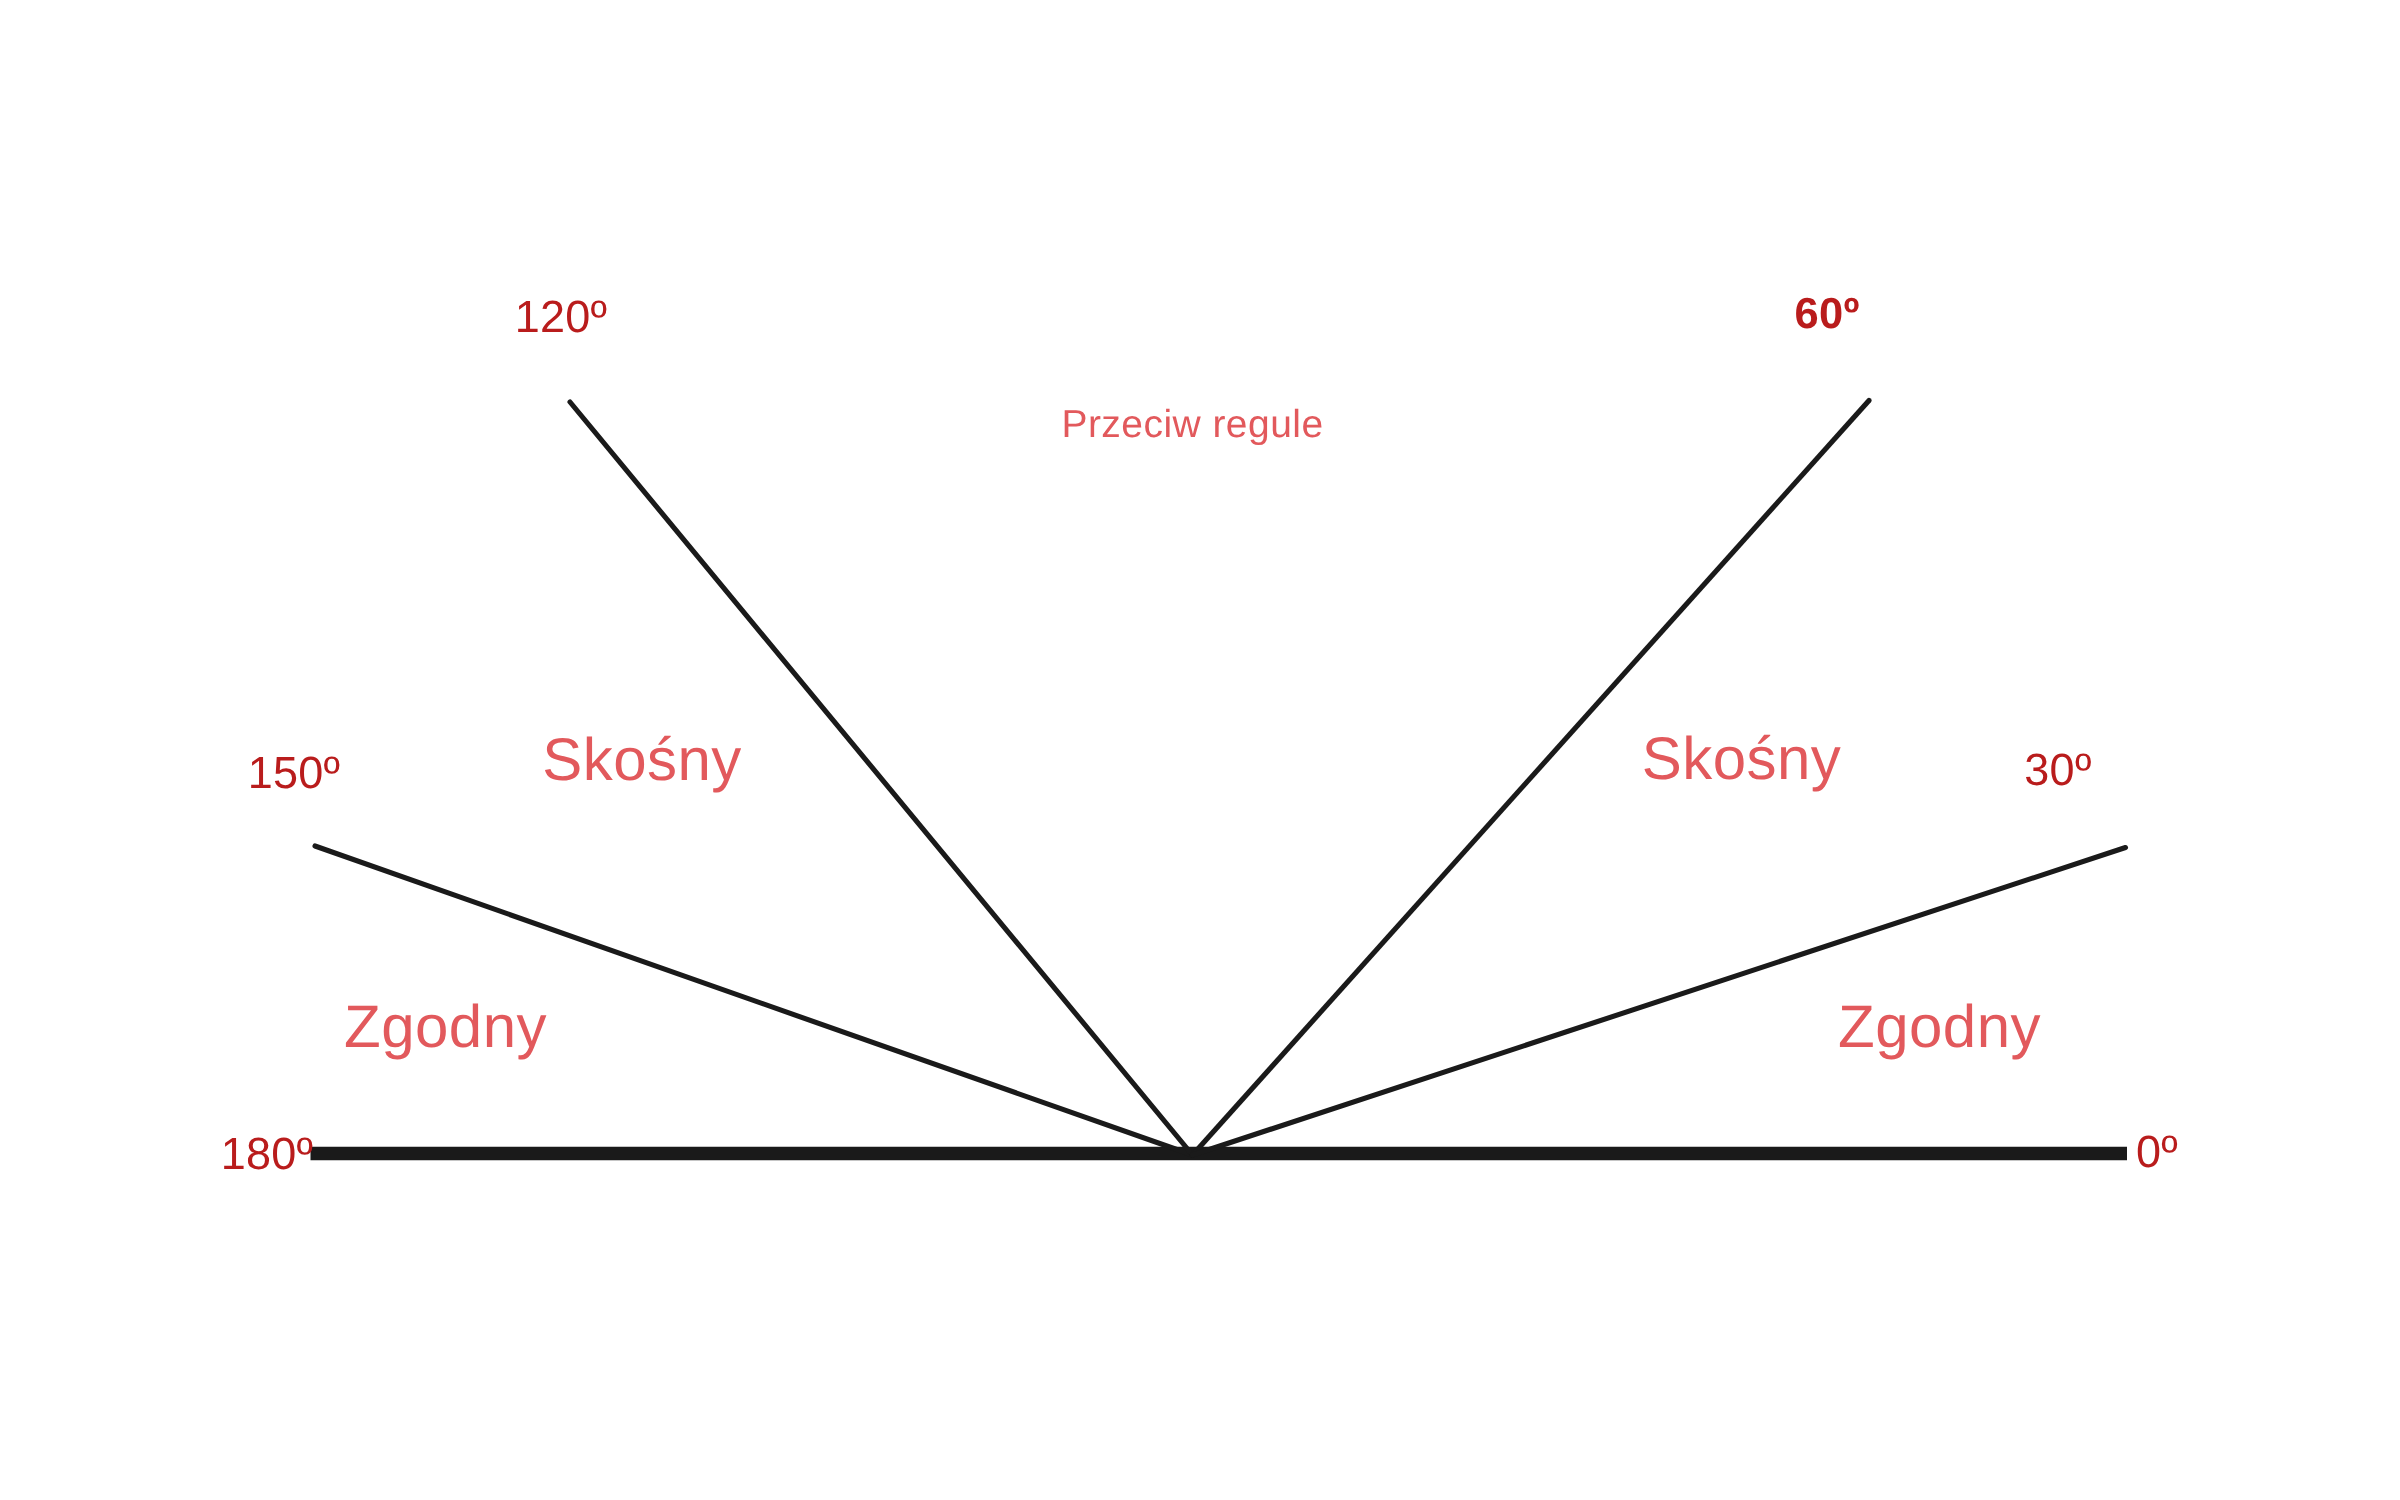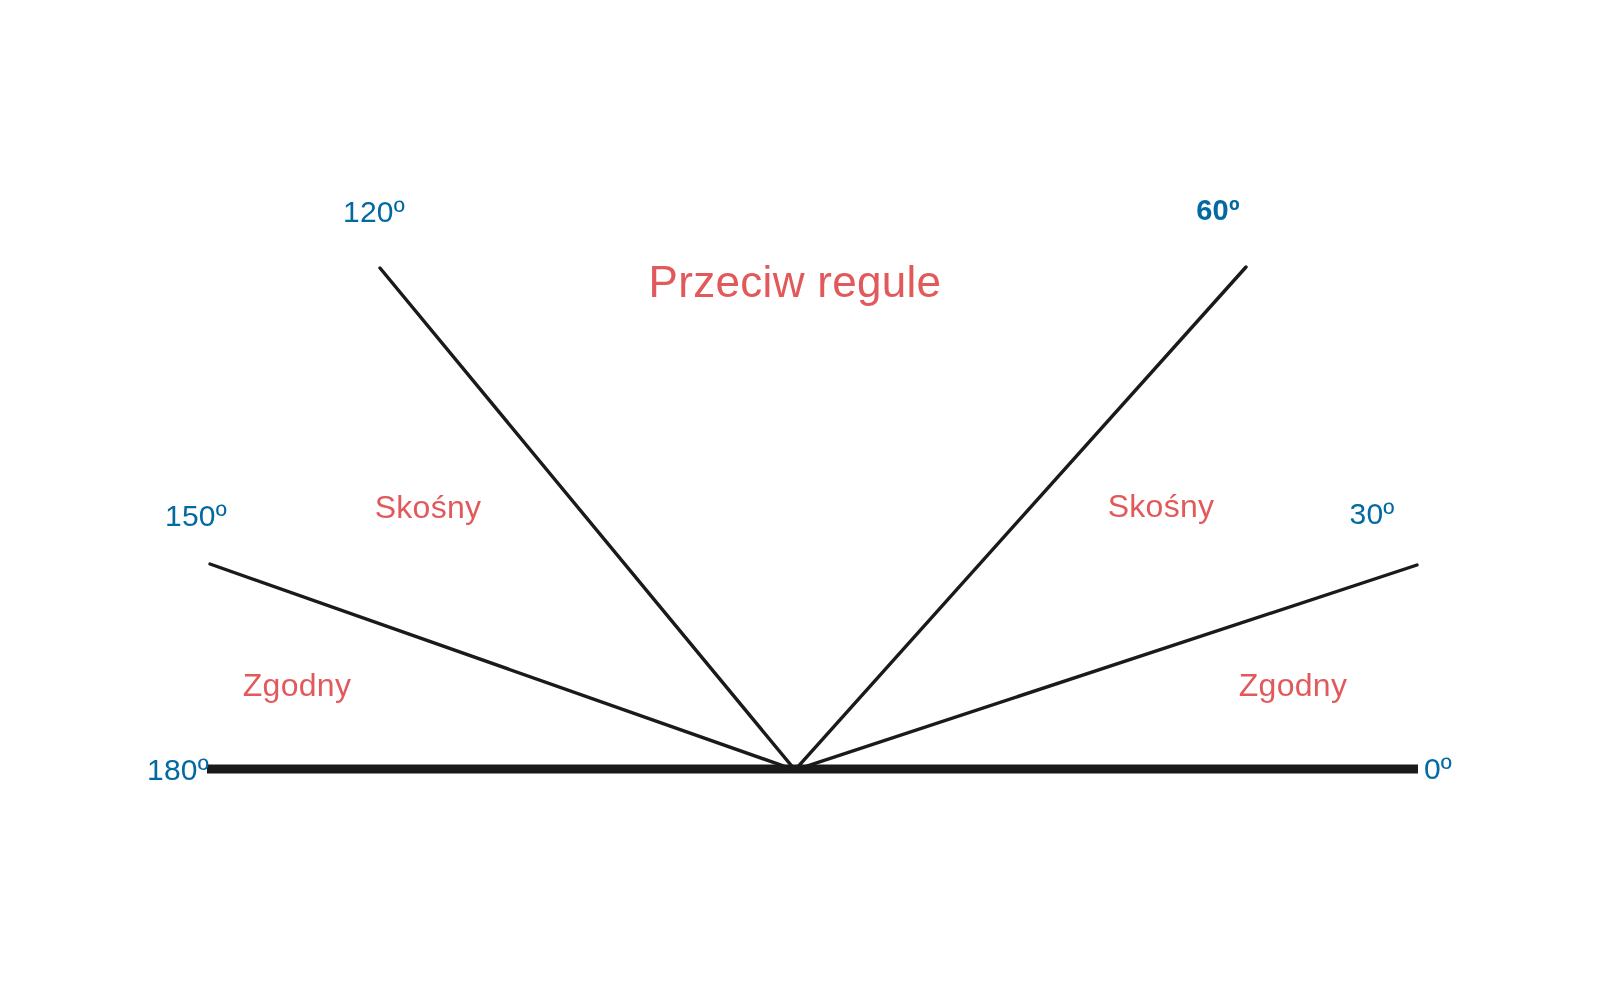--- a/index.html
+++ b/index.html
@@ -26,37 +26,37 @@
     width: 1600px;
     height: 1000px;
   }
   .lbl {
     position: absolute;
     white-space: nowrap;
     line-height: 1;
     transform: translate(-50%, -50%);
   }
   .angle-label {
-    color: #0369a1;
+    color: #b91c1c;
     font-size: 30px;
     font-weight: 400;
     letter-spacing: 0.2px;
   }
   .angle-label.big {
     font-size: 29px;
     font-weight: 700;
   }
   .zone-label {
     color: #e2595c;
-    font-size: 32px;
+    font-size: 40px;
     font-weight: 400;
     letter-spacing: 0.3px;
   }
   .zone-label.wide {
-    font-size: 44px;
+    font-size: 26px;
     text-align: right;
   }
 </style>
 </head>
 <body>
 
 <div id="diagram-stage">
 
   <svg id="rays-svg" viewBox="0 0 1600 1000">
     <line x1="207" y1="769" x2="1418" y2="769" stroke="#1a1a1a" stroke-width="9" stroke-linecap="butt"></line>

